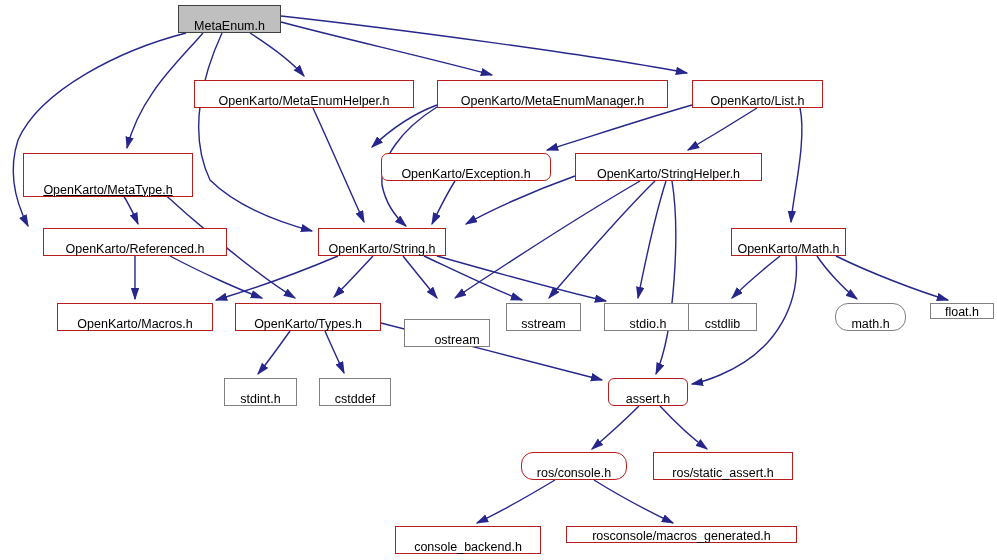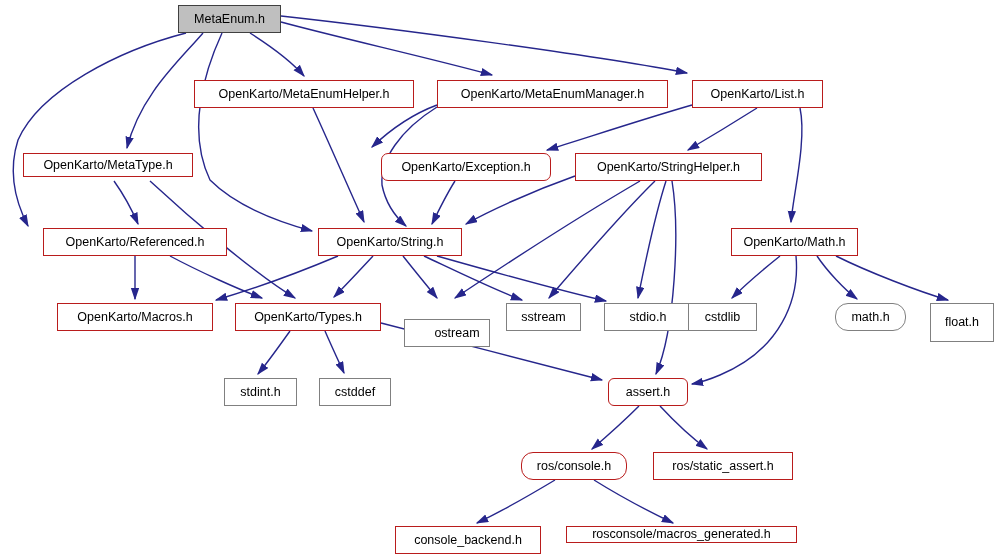--- a/index.html
+++ b/index.html
@@ -19,21 +19,21 @@
     position: absolute;
     left: 0;
     top: 0;
     width: 997px;
     height: 560px;
   }
   .node-rect {
     position: absolute;
     box-sizing: border-box;
     display: flex;
-    align-items: center;
+    align-items: flex-end;
     justify-content: center;
     background: #ffffff;
     border: 1px solid #808080;
     color: #000000;
     font-size: 12.5px;
     line-height: 1;
     white-space: nowrap;
     letter-spacing: 0px;
   }
   .node-rect.local {
@@ -104,36 +104,36 @@
       </div>
       <div class="node-rect local" style="left: 194px; top: 80px; width: 220px; height: 28px;">
         <span class="node-label">OpenKarto/MetaEnumHelper.h</span>
       </div>
       <div class="node-rect local" style="left: 437px; top: 80px; width: 231px; height: 28px;">
         <span class="node-label">OpenKarto/MetaEnumManager.h</span>
       </div>
       <div class="node-rect local" style="left: 692px; top: 80px; width: 131px; height: 28px;">
         <span class="node-label">OpenKarto/List.h</span>
       </div>
-      <div class="node-rect local" style="left: 23px; top: 153px; width: 170px; height: 24px;">
+      <div class="node-rect local" style="left: 23px; top: 153px; width: 170px; height: 44px; text-decoration: underline;">
         <span class="node-label">OpenKarto/MetaType.h</span>
       </div>
       <div class="node-rect local" style="left: 381px; top: 153px; width: 170px; height: 28px; border-radius: 7px;">
         <span class="node-label">OpenKarto/Exception.h</span>
       </div>
       <div class="node-rect local" style="left: 575px; top: 153px; width: 187px; height: 28px;">
         <span class="node-label">OpenKarto/StringHelper.h</span>
       </div>
       <div class="node-rect local" style="left: 43px; top: 228px; width: 184px; height: 28px;">
         <span class="node-label">OpenKarto/Referenced.h</span>
       </div>
-      <div class="node-rect local" style="left: 318px; top: 228px; width: 144px; height: 28px;">
+      <div class="node-rect local" style="left: 318px; top: 228px; width: 128px; height: 28px;">
         <span class="node-label">OpenKarto/String.h</span>
       </div>
-      <div class="node-rect local" style="left: 731px; top: 228px; width: 127px; height: 28px;">
+      <div class="node-rect local" style="left: 731px; top: 228px; width: 115px; height: 28px;">
         <span class="node-label">OpenKarto/Math.h</span>
       </div>
       <div class="node-rect local" style="left: 57px; top: 303px; width: 156px; height: 28px;">
         <span class="node-label">OpenKarto/Macros.h</span>
       </div>
       <div class="node-rect local" style="left: 235px; top: 303px; width: 146px; height: 28px;">
         <span class="node-label">OpenKarto/Types.h</span>
       </div>
       <div class="node-rect system" style="left: 404px; top: 319px; width: 86px; height: 28px; padding-left: 20px;">
         <span class="node-label">ostream</span>
@@ -143,21 +143,21 @@
       </div>
       <div class="node-rect system" style="left: 604px; top: 303px; width: 88px; height: 28px;">
         <span class="node-label">stdio.h</span>
       </div>
       <div class="node-rect system" style="left: 688px; top: 303px; width: 69px; height: 28px;">
         <span class="node-label">cstdlib</span>
       </div>
       <div class="node-rect system" style="left: 835px; top: 303px; width: 71px; height: 28px; border-radius: 13px;">
         <span class="node-label">math.h</span>
       </div>
-      <div class="node-rect system" style="left: 930px; top: 303px; width: 64px; height: 39px;">
+      <div class="node-rect system" style="left: 930px; top: 303px; width: 64px; height: 16px;">
         <span class="node-label">float.h</span>
       </div>
       <div class="node-rect system" style="left: 224px; top: 378px; width: 73px; height: 28px;">
         <span class="node-label">stdint.h</span>
       </div>
       <div class="node-rect system" style="left: 319px; top: 378px; width: 72px; height: 28px;">
         <span class="node-label">cstddef</span>
       </div>
       <div class="node-rect local" style="left: 608px; top: 378px; width: 80px; height: 28px; border-radius: 6px;">
         <span class="node-label">assert.h</span>

